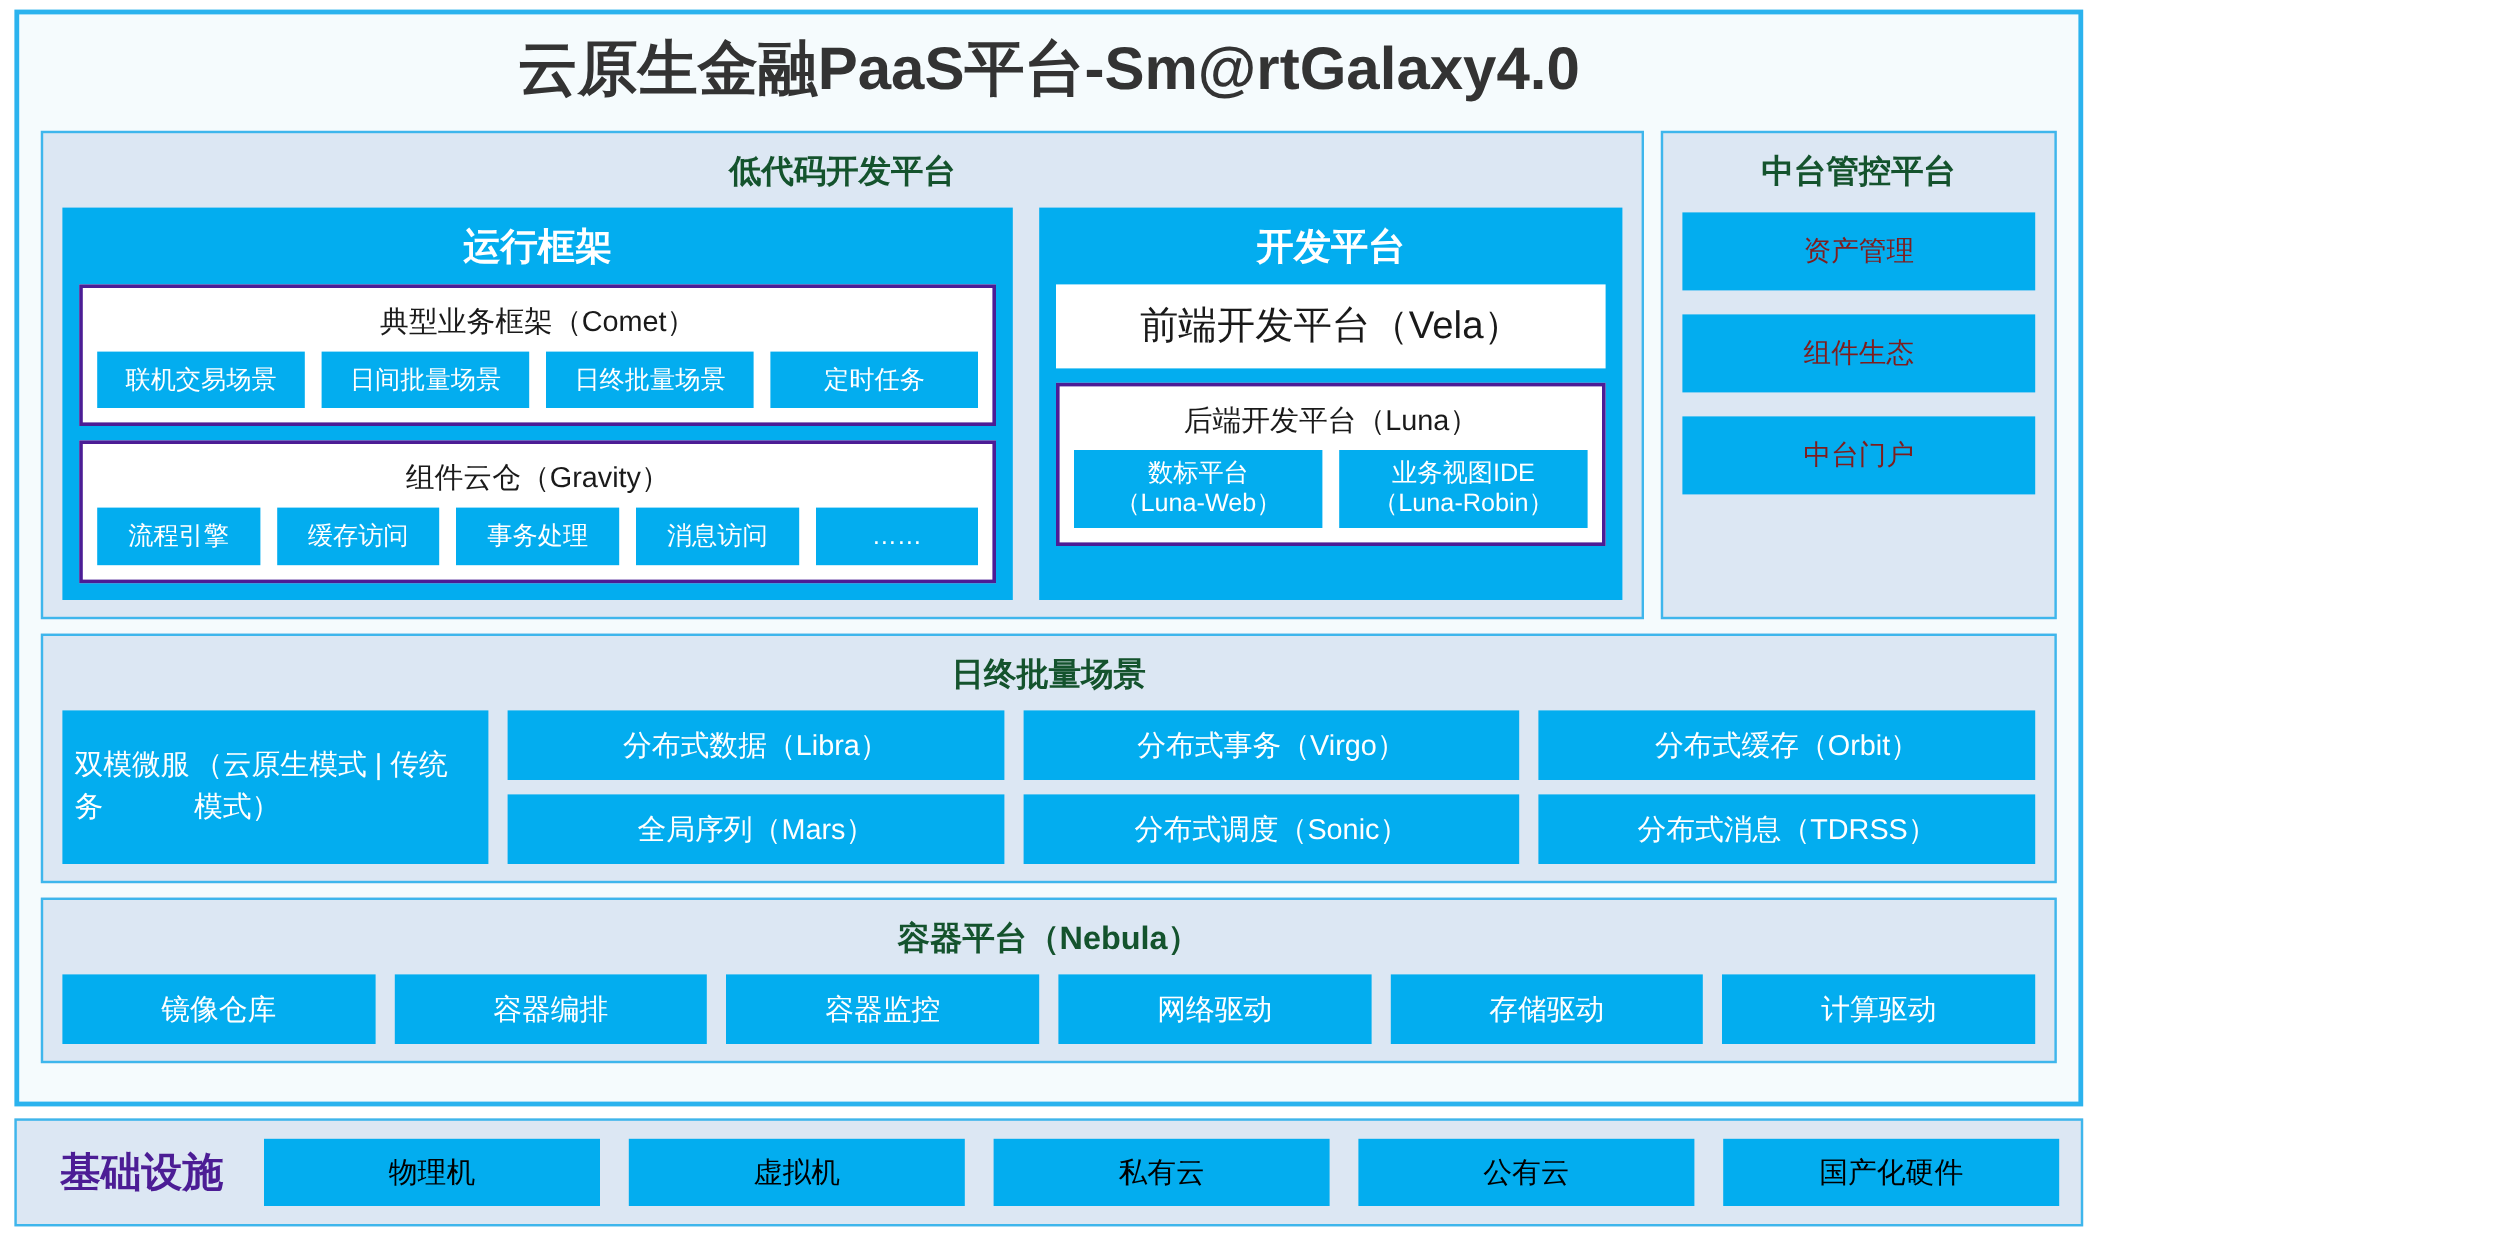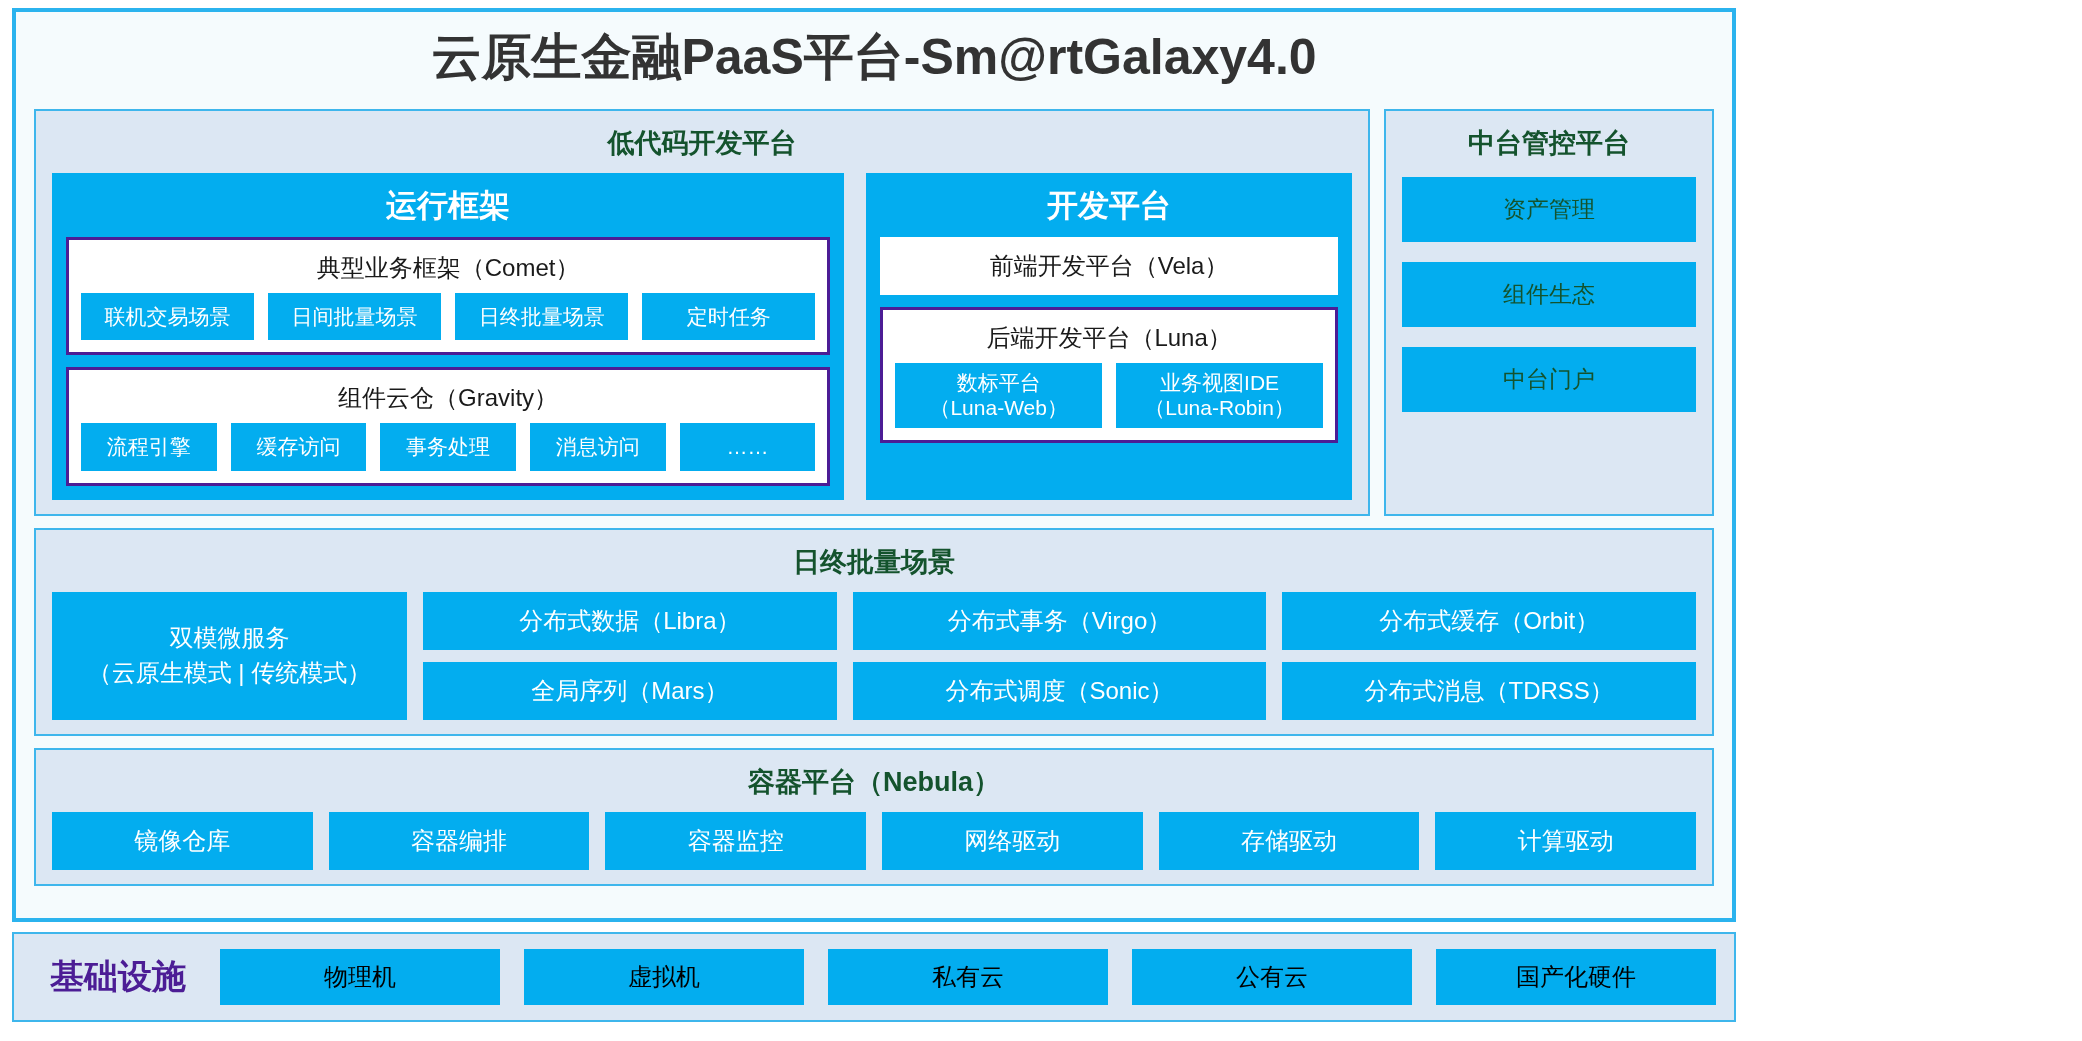--- a/index.html
+++ b/index.html
@@ -117,51 +117,51 @@
     line-height: 1.22;
   }
   .chip.two-line { padding: 7px 6px; font-size: 21px; }
   .chip .sub { display: block; }
 
   
   .white-plain {
     background: #ffffff;
     padding: 13px 10px;
     text-align: center;
-    font-size: 24px;
+    font-size: 32px;
     color: #1a1a1a;
     margin-bottom: 12px;
   }
 
   
   .midctrl-list {
     display: flex;
     flex-direction: column;
     gap: 20px;
     flex: 1;
     justify-content: flex-start;
     padding-top: 4px;
   }
   .midctrl-item {
     background: #03ADEF;
-    color: #14532d;
+    color: #7f1d1d;
     font-size: 23px;
     text-align: center;
     padding: 17px 6px;
   }
 
   
   .techbase-body { display: flex; gap: 16px; align-items: stretch; }
   .techbase-big {
     background: #03ADEF;
     color: #ffffff;
     flex: 0 0 355px;
-    display: flex; flex-direction: column;
+    display: flex; 
     align-items: center; justify-content: center;
-    font-size: 24px; text-align: center;
+    font-size: 24px; text-align: left;
     line-height: 1.45;
     padding: 10px;
   }
   .techbase-cols { flex: 1 1 auto; display: flex; gap: 16px; }
   .techbase-col { flex: 1 1 0; display: flex; flex-direction: column; gap: 12px; }
   .techbase-cell {
     background: #03ADEF;
     color: #ffffff;
     font-size: 24px;
     text-align: center;

